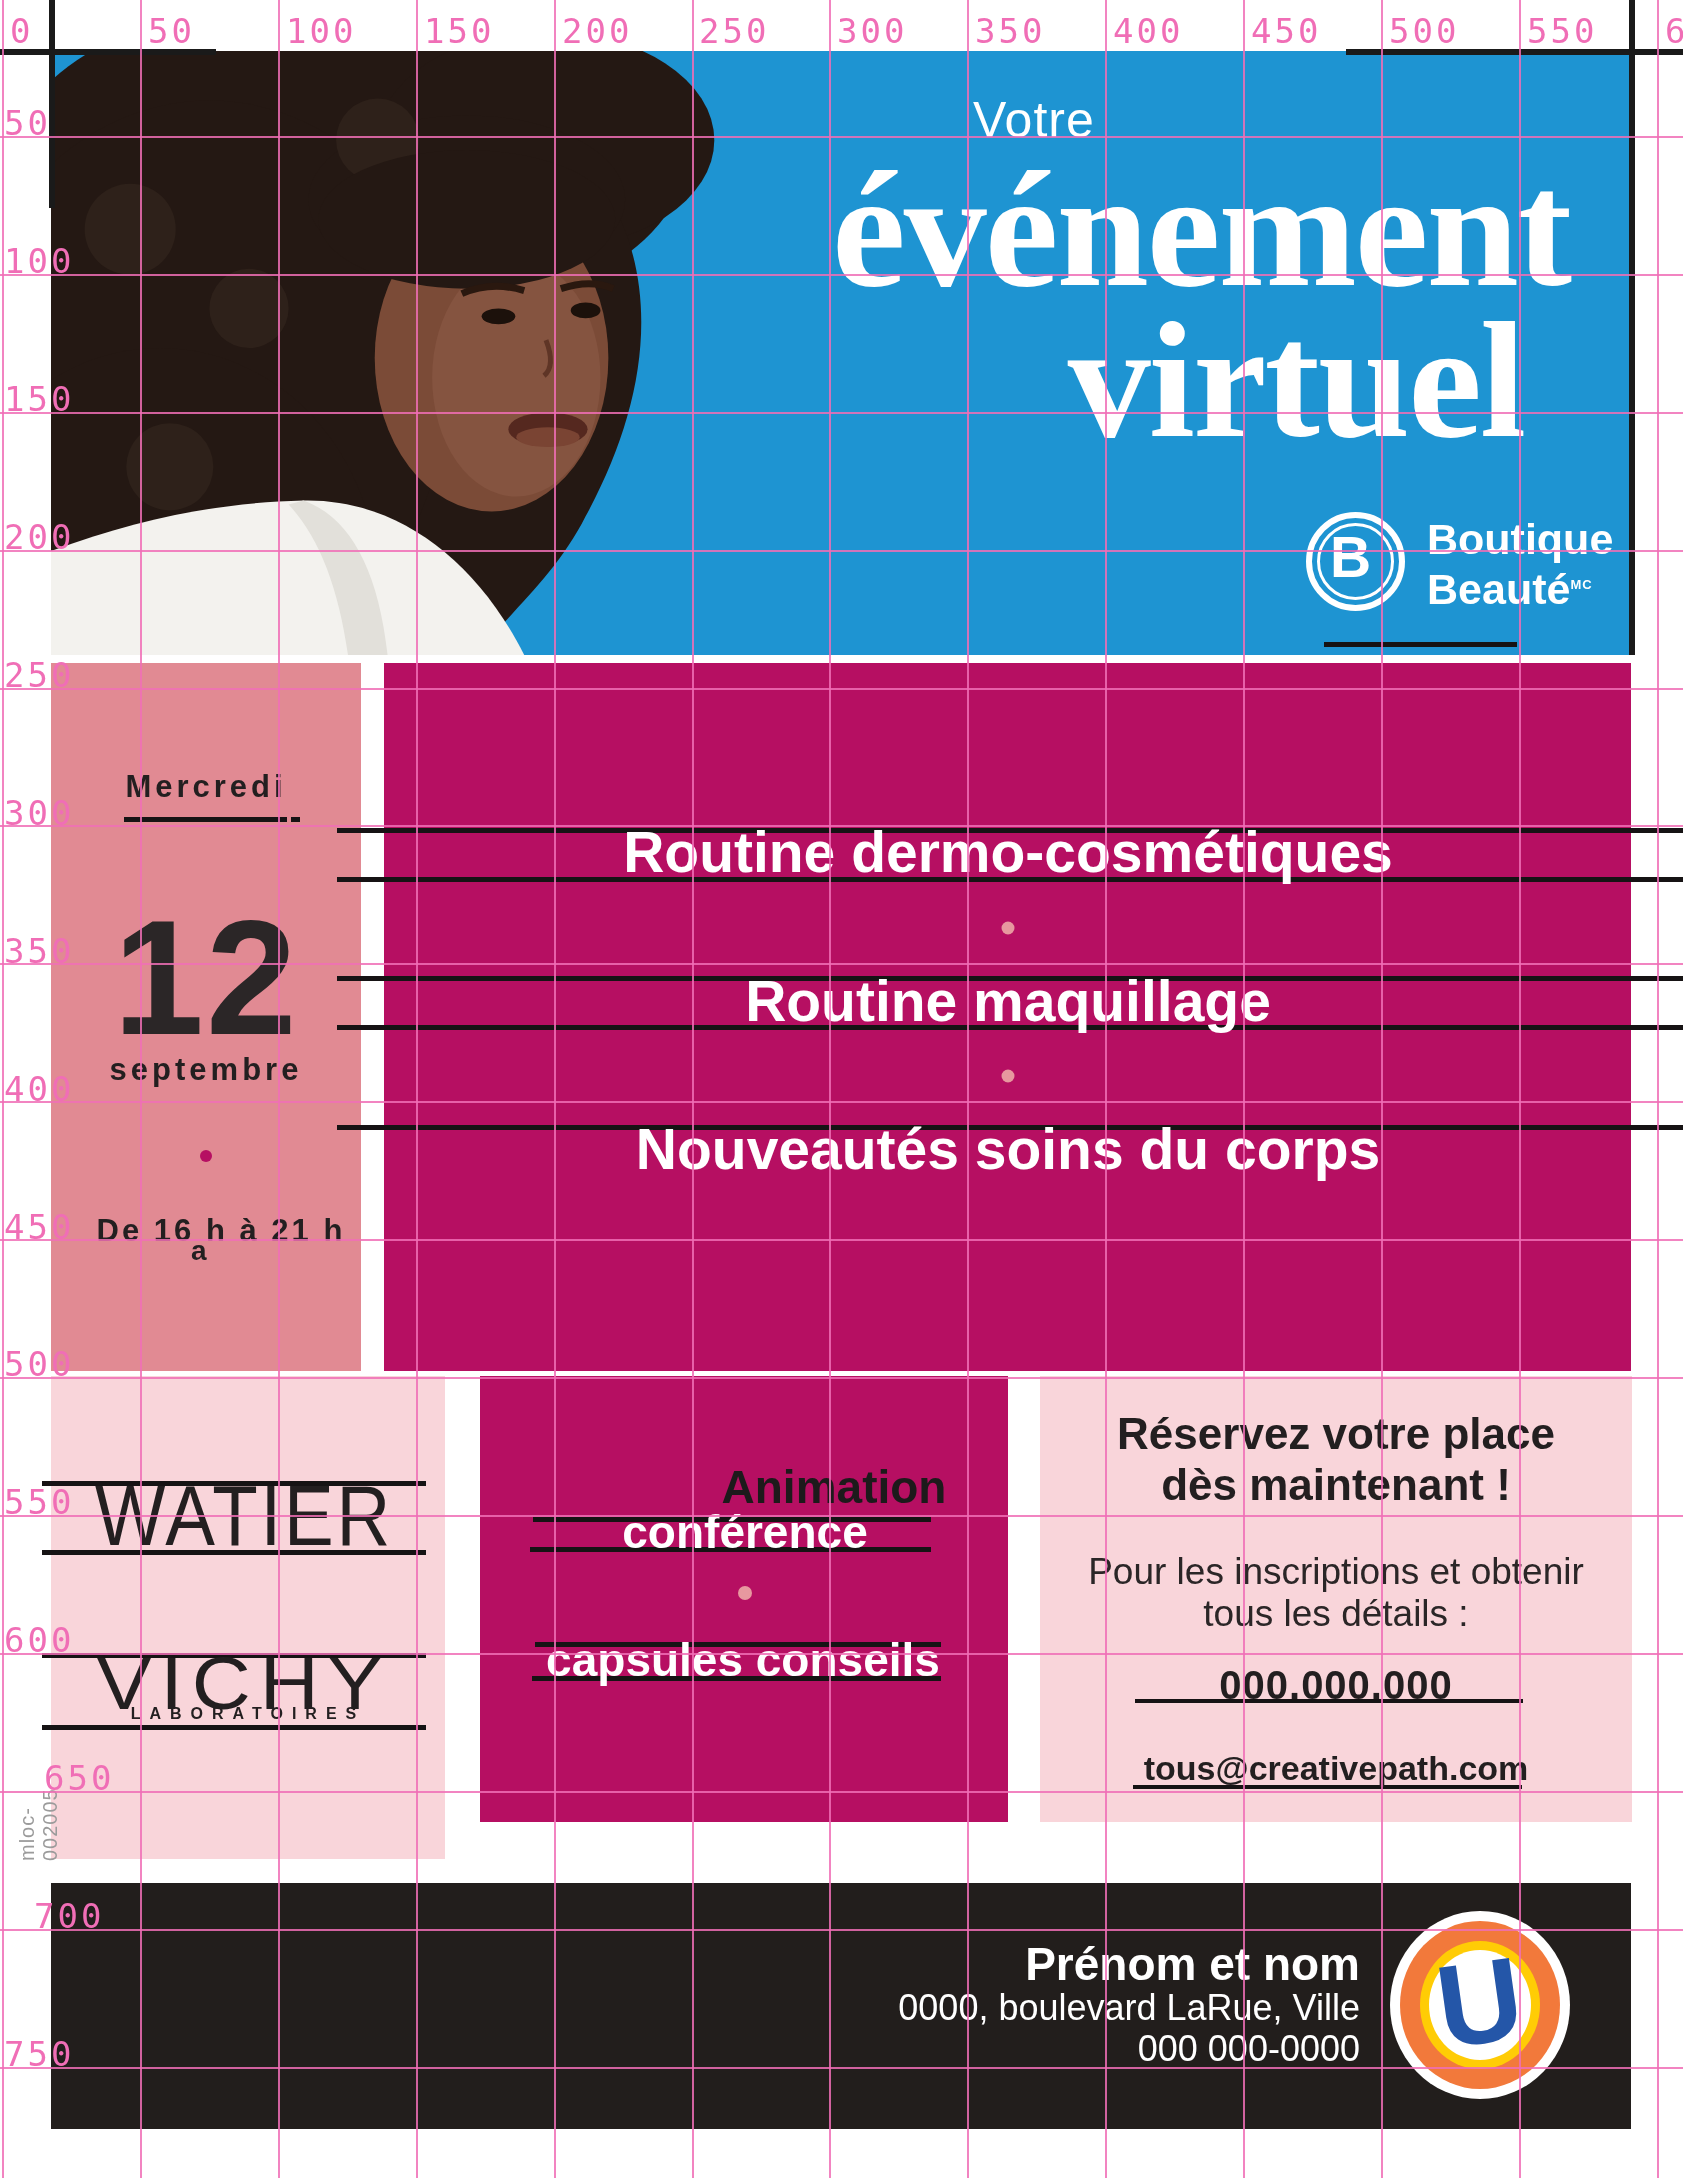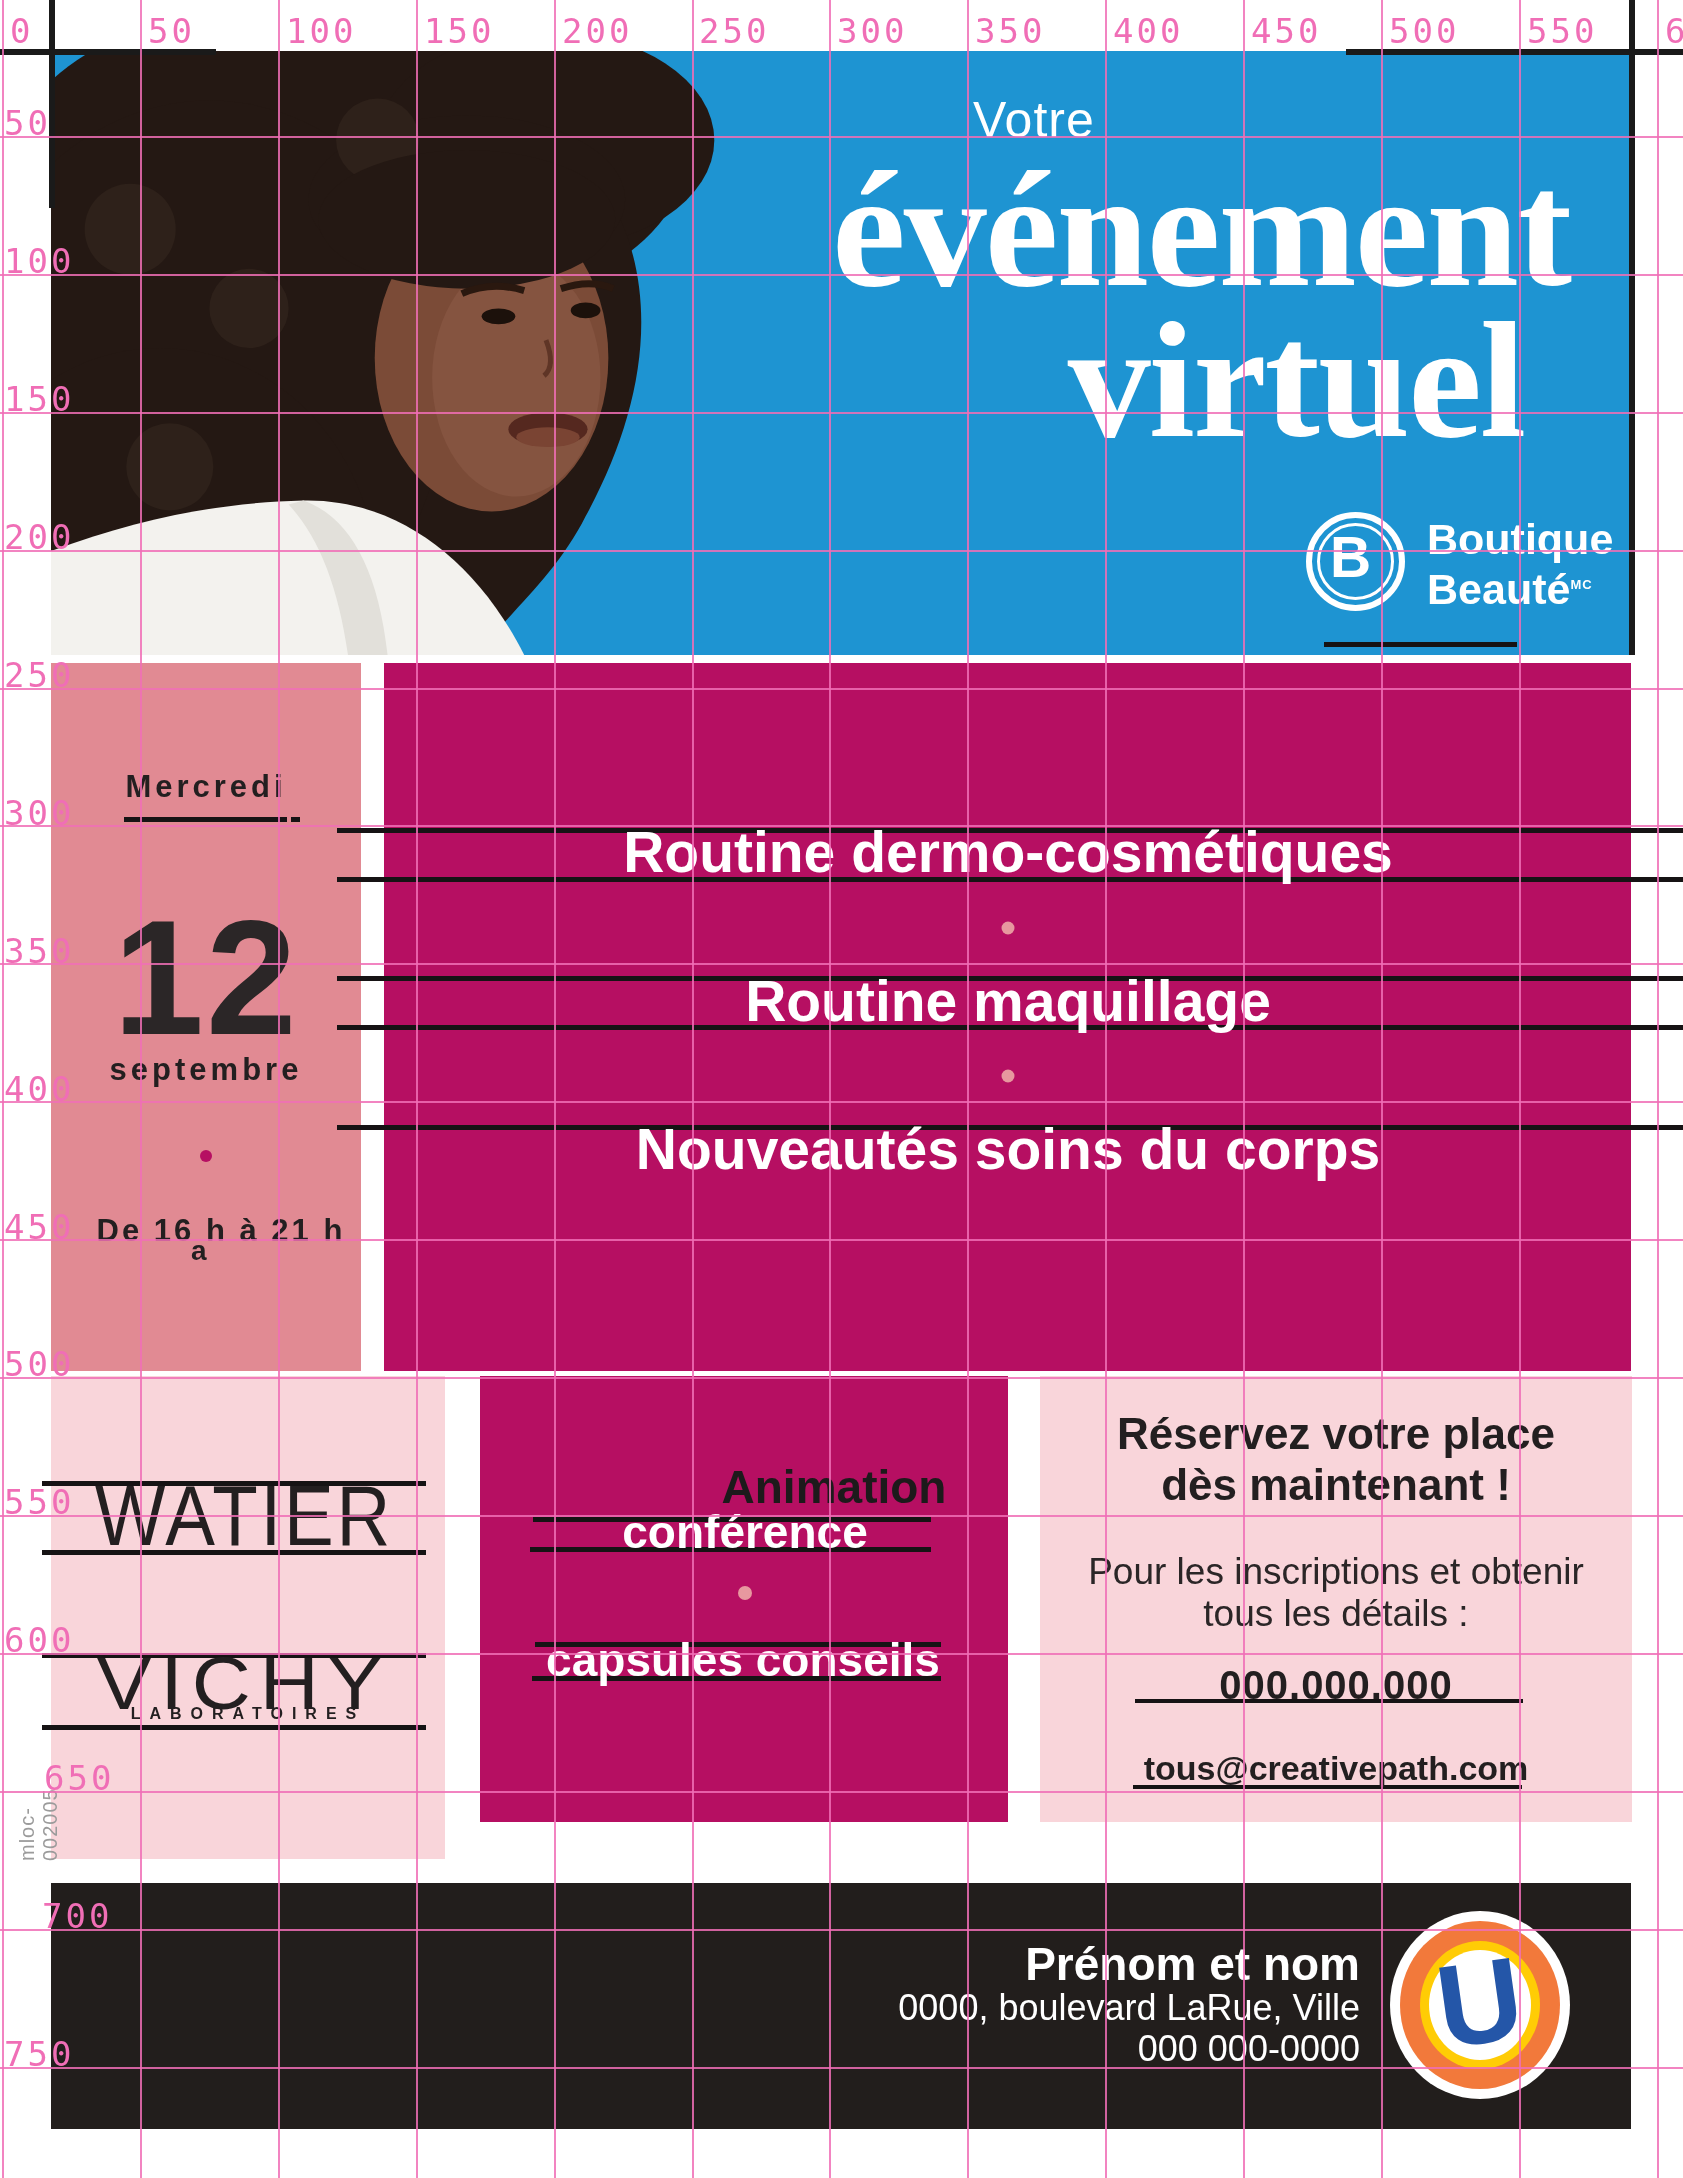--- a/index.html
+++ b/index.html
@@ -250,19 +250,19 @@
       <div class="gl-label" style="left: 4px; top: 1210px;">450</div>
       <div class="gl-h" style="top: 1377px;"></div>
       <div class="gl-label" style="left: 4px; top: 1347px;">500</div>
       <div class="gl-h" style="top: 1515px;"></div>
       <div class="gl-label" style="left: 4px; top: 1485px;">550</div>
       <div class="gl-h" style="top: 1653px;"></div>
       <div class="gl-label" style="left: 4px; top: 1623px;">600</div>
       <div class="gl-h" style="top: 1791px;"></div>
       <div class="gl-label" style="left: 4px; top: 1761px; padding-left: 40px;">650</div>
       <div class="gl-h" style="top: 1929px;"></div>
-      <div class="gl-label" style="left: 12px; top: 1899px; padding-left: 30px;">700</div>
+      <div class="gl-label" style="left: 4px; top: 1899px; padding-left: 30px;">700</div>
       <div class="gl-h" style="top: 2067px;"></div>
       <div class="gl-label" style="left: 4px; top: 2037px;">750</div>
     </div>
 
 </div>
 
 
 </body></html>

